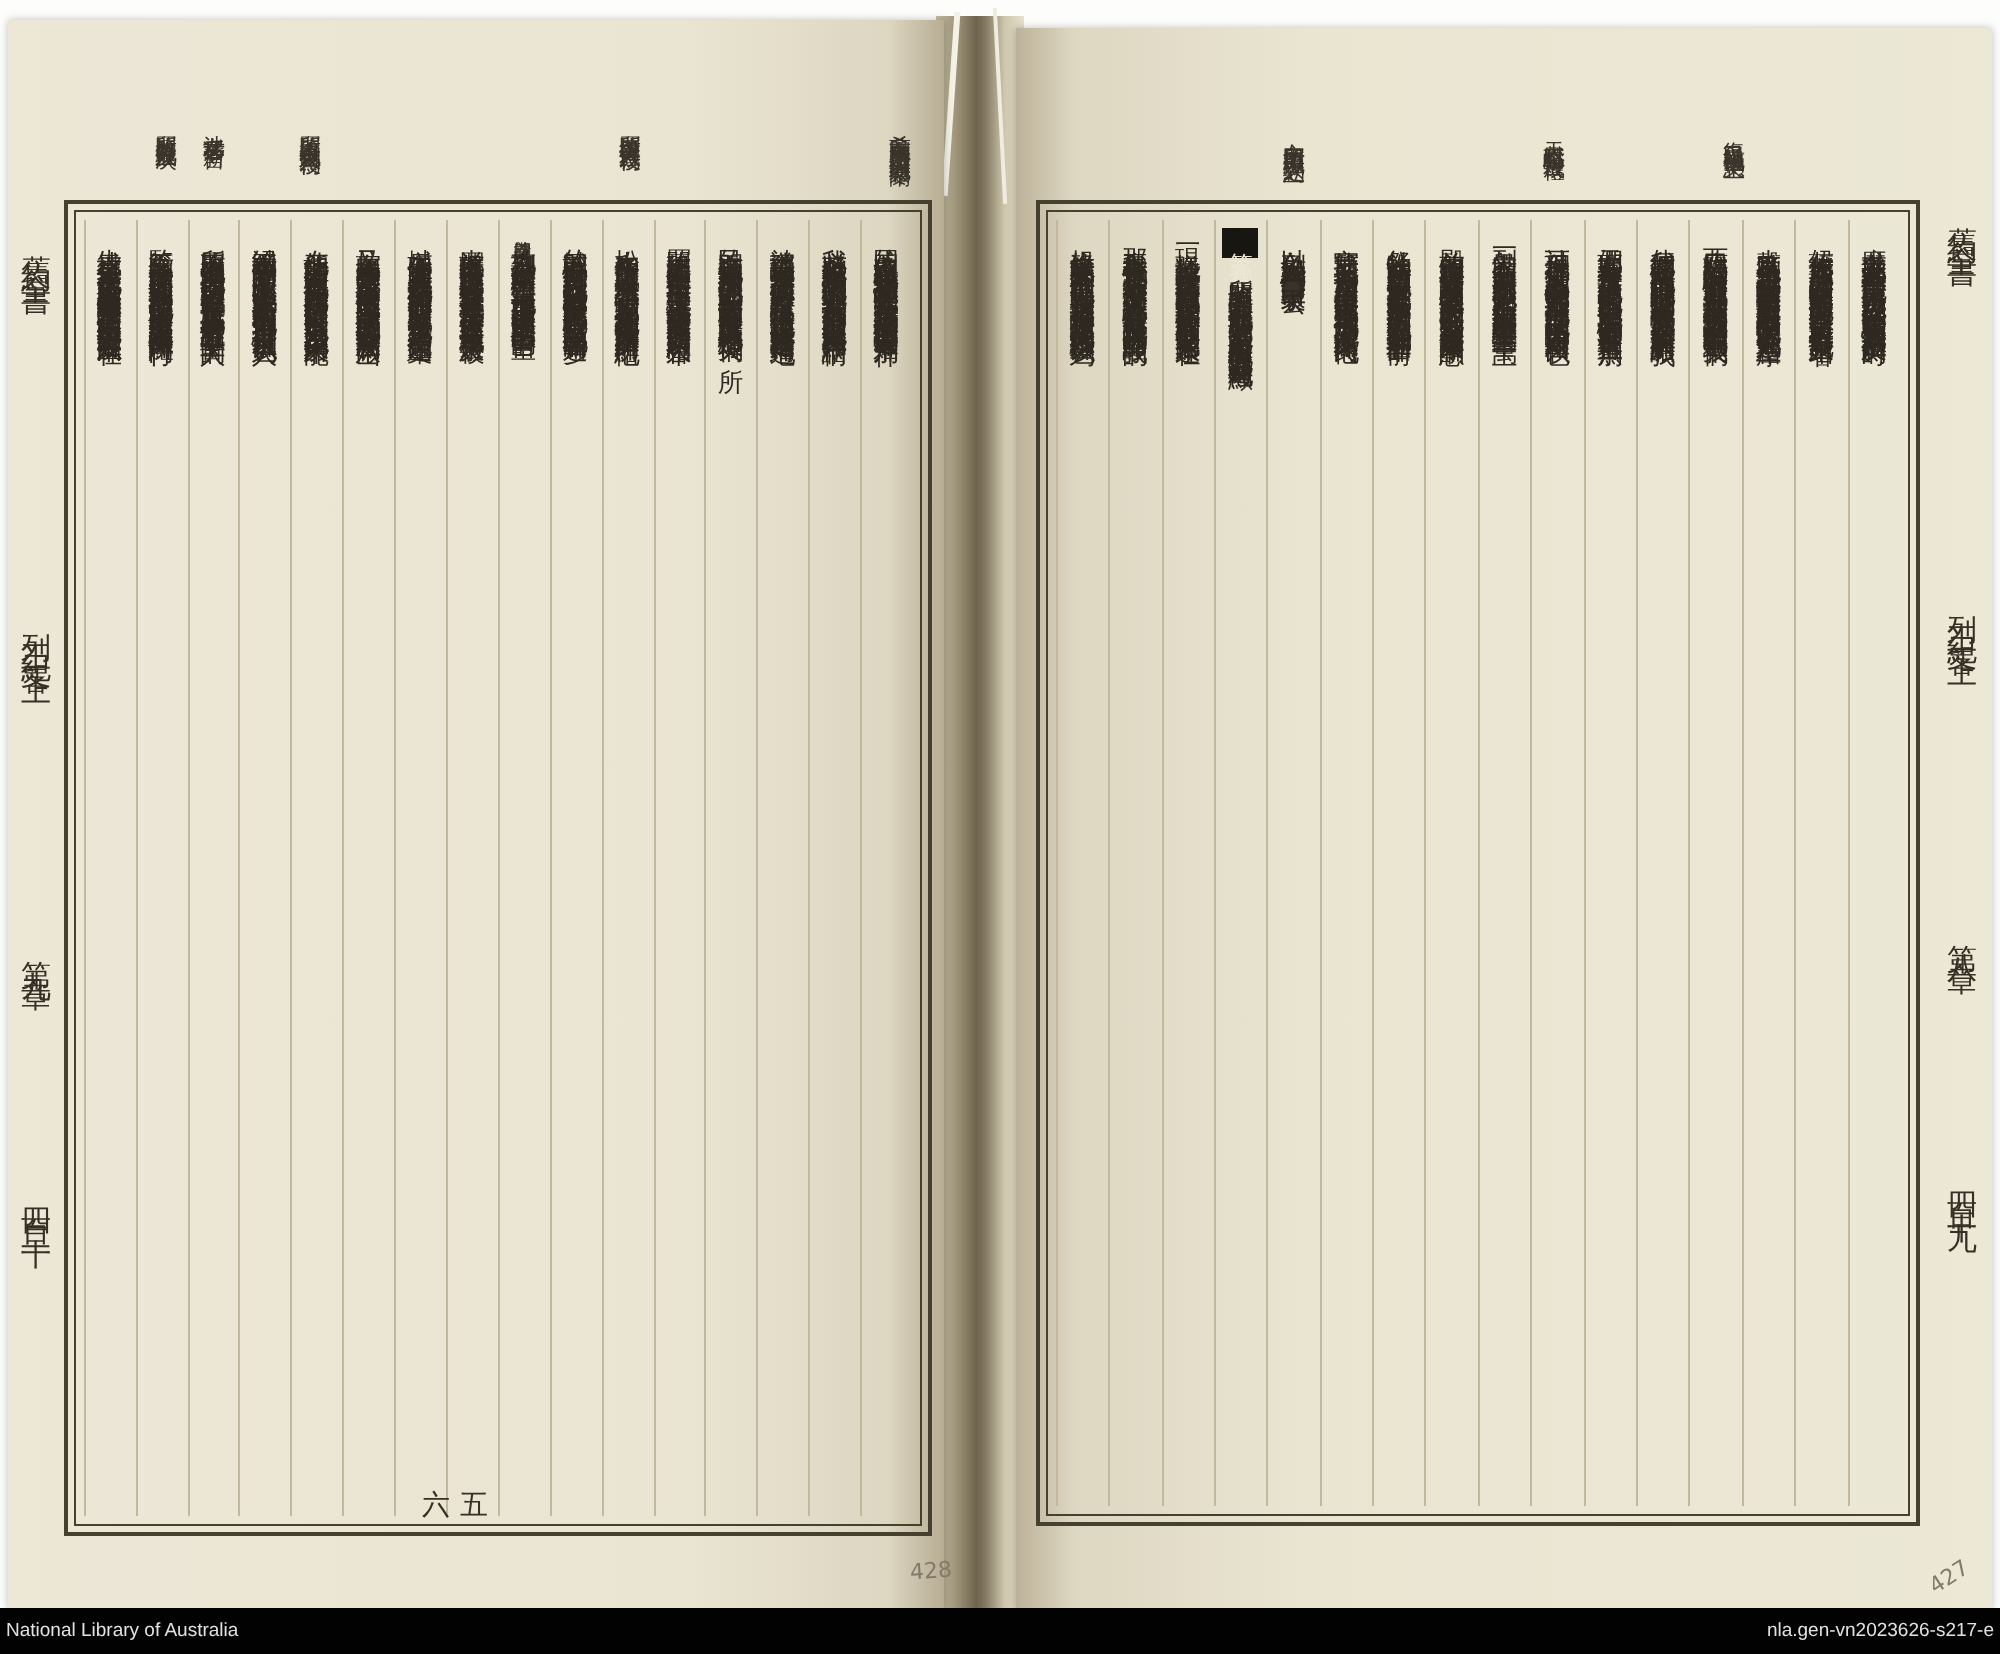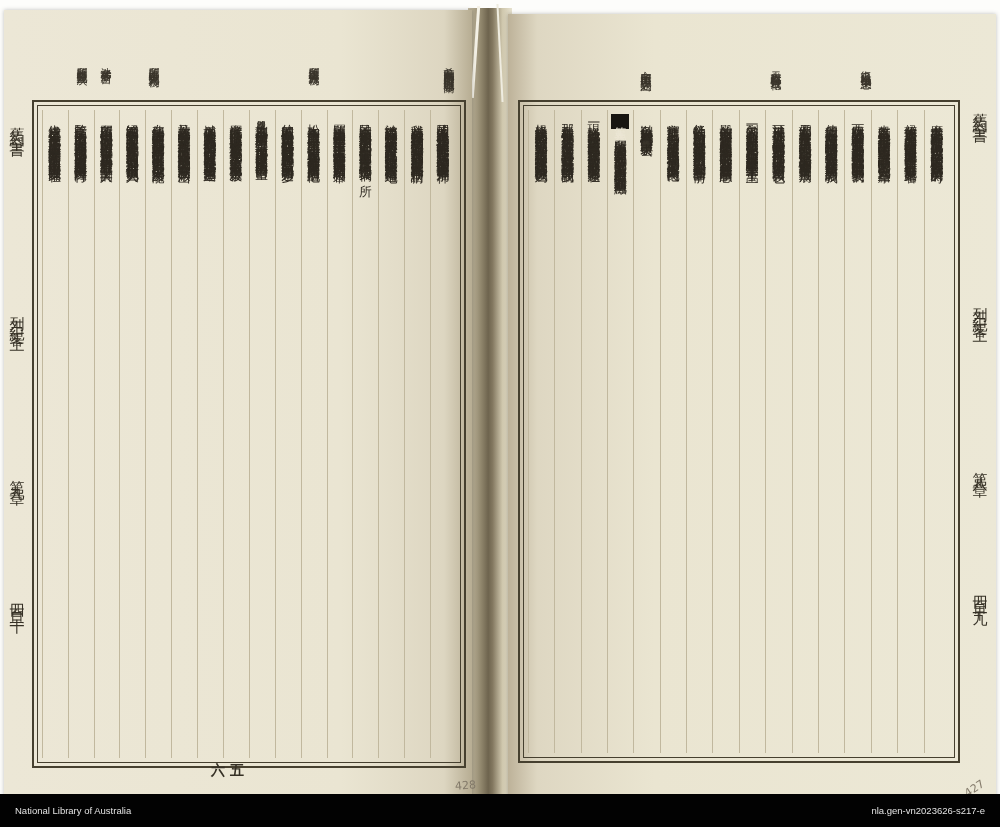--- a/index.html
+++ b/index.html
@@ -44,27 +44,27 @@
          font-size:11px;line-height:13px;letter-spacing:1px;color:#3a352b;}
   .page-right .tnote:nth-child(1){right:124px;}
   .page-right .tnote:nth-child(2){right:214px;}
   .page-right .tnote:nth-child(3){right:344px;}
   .page-left .tnote:nth-child(1){right:17px;}
   .page-left .tnote:nth-child(2){right:152px;}
   .page-left .tnote:nth-child(3){right:312px;}
   .page-left .tnote:nth-child(4){right:360px;}
   .page-left .tnote:nth-child(5){right:384px;}
   
-  .folio{position:absolute;left:207px;top:752px;font-size:14px;letter-spacing:5px;color:#353025;font-weight:bold;}
+  .folio{position:absolute;left:207px;top:734px;font-size:14px;letter-spacing:5px;color:#353025;}
   .pencil{position:absolute;font-family:"DejaVu Sans",sans-serif;font-size:11px;color:#837a6a;}
   .pencil-left{left:451px;top:769px;transform:rotate(-4deg);}
   .pencil-right{left:456px;top:768px;transform:rotate(-33deg);}
   
-  .viewer-bar{position:absolute;left:0;bottom:0;width:100%;height:33px;background:#020202;
-      display:flex;justify-content:space-between;align-items:center;box-sizing:border-box;padding:0 15px;
+  .viewer-bar{position:absolute;left:0;bottom:0;width:100%;height:23px;background:#020202;
+      display:flex;justify-content:space-between;align-items:center;box-sizing:border-box;padding:0 3px;
       font-family:"Liberation Sans","DejaVu Sans",sans-serif;font-size:9.5px;color:#e2e2e2;}
 </style>
 </head>
 <body>
 
 <div class="stage">
 
   <div class="spine"></div>
   <div class="edge1"></div>
   <div class="edge2"></div>

